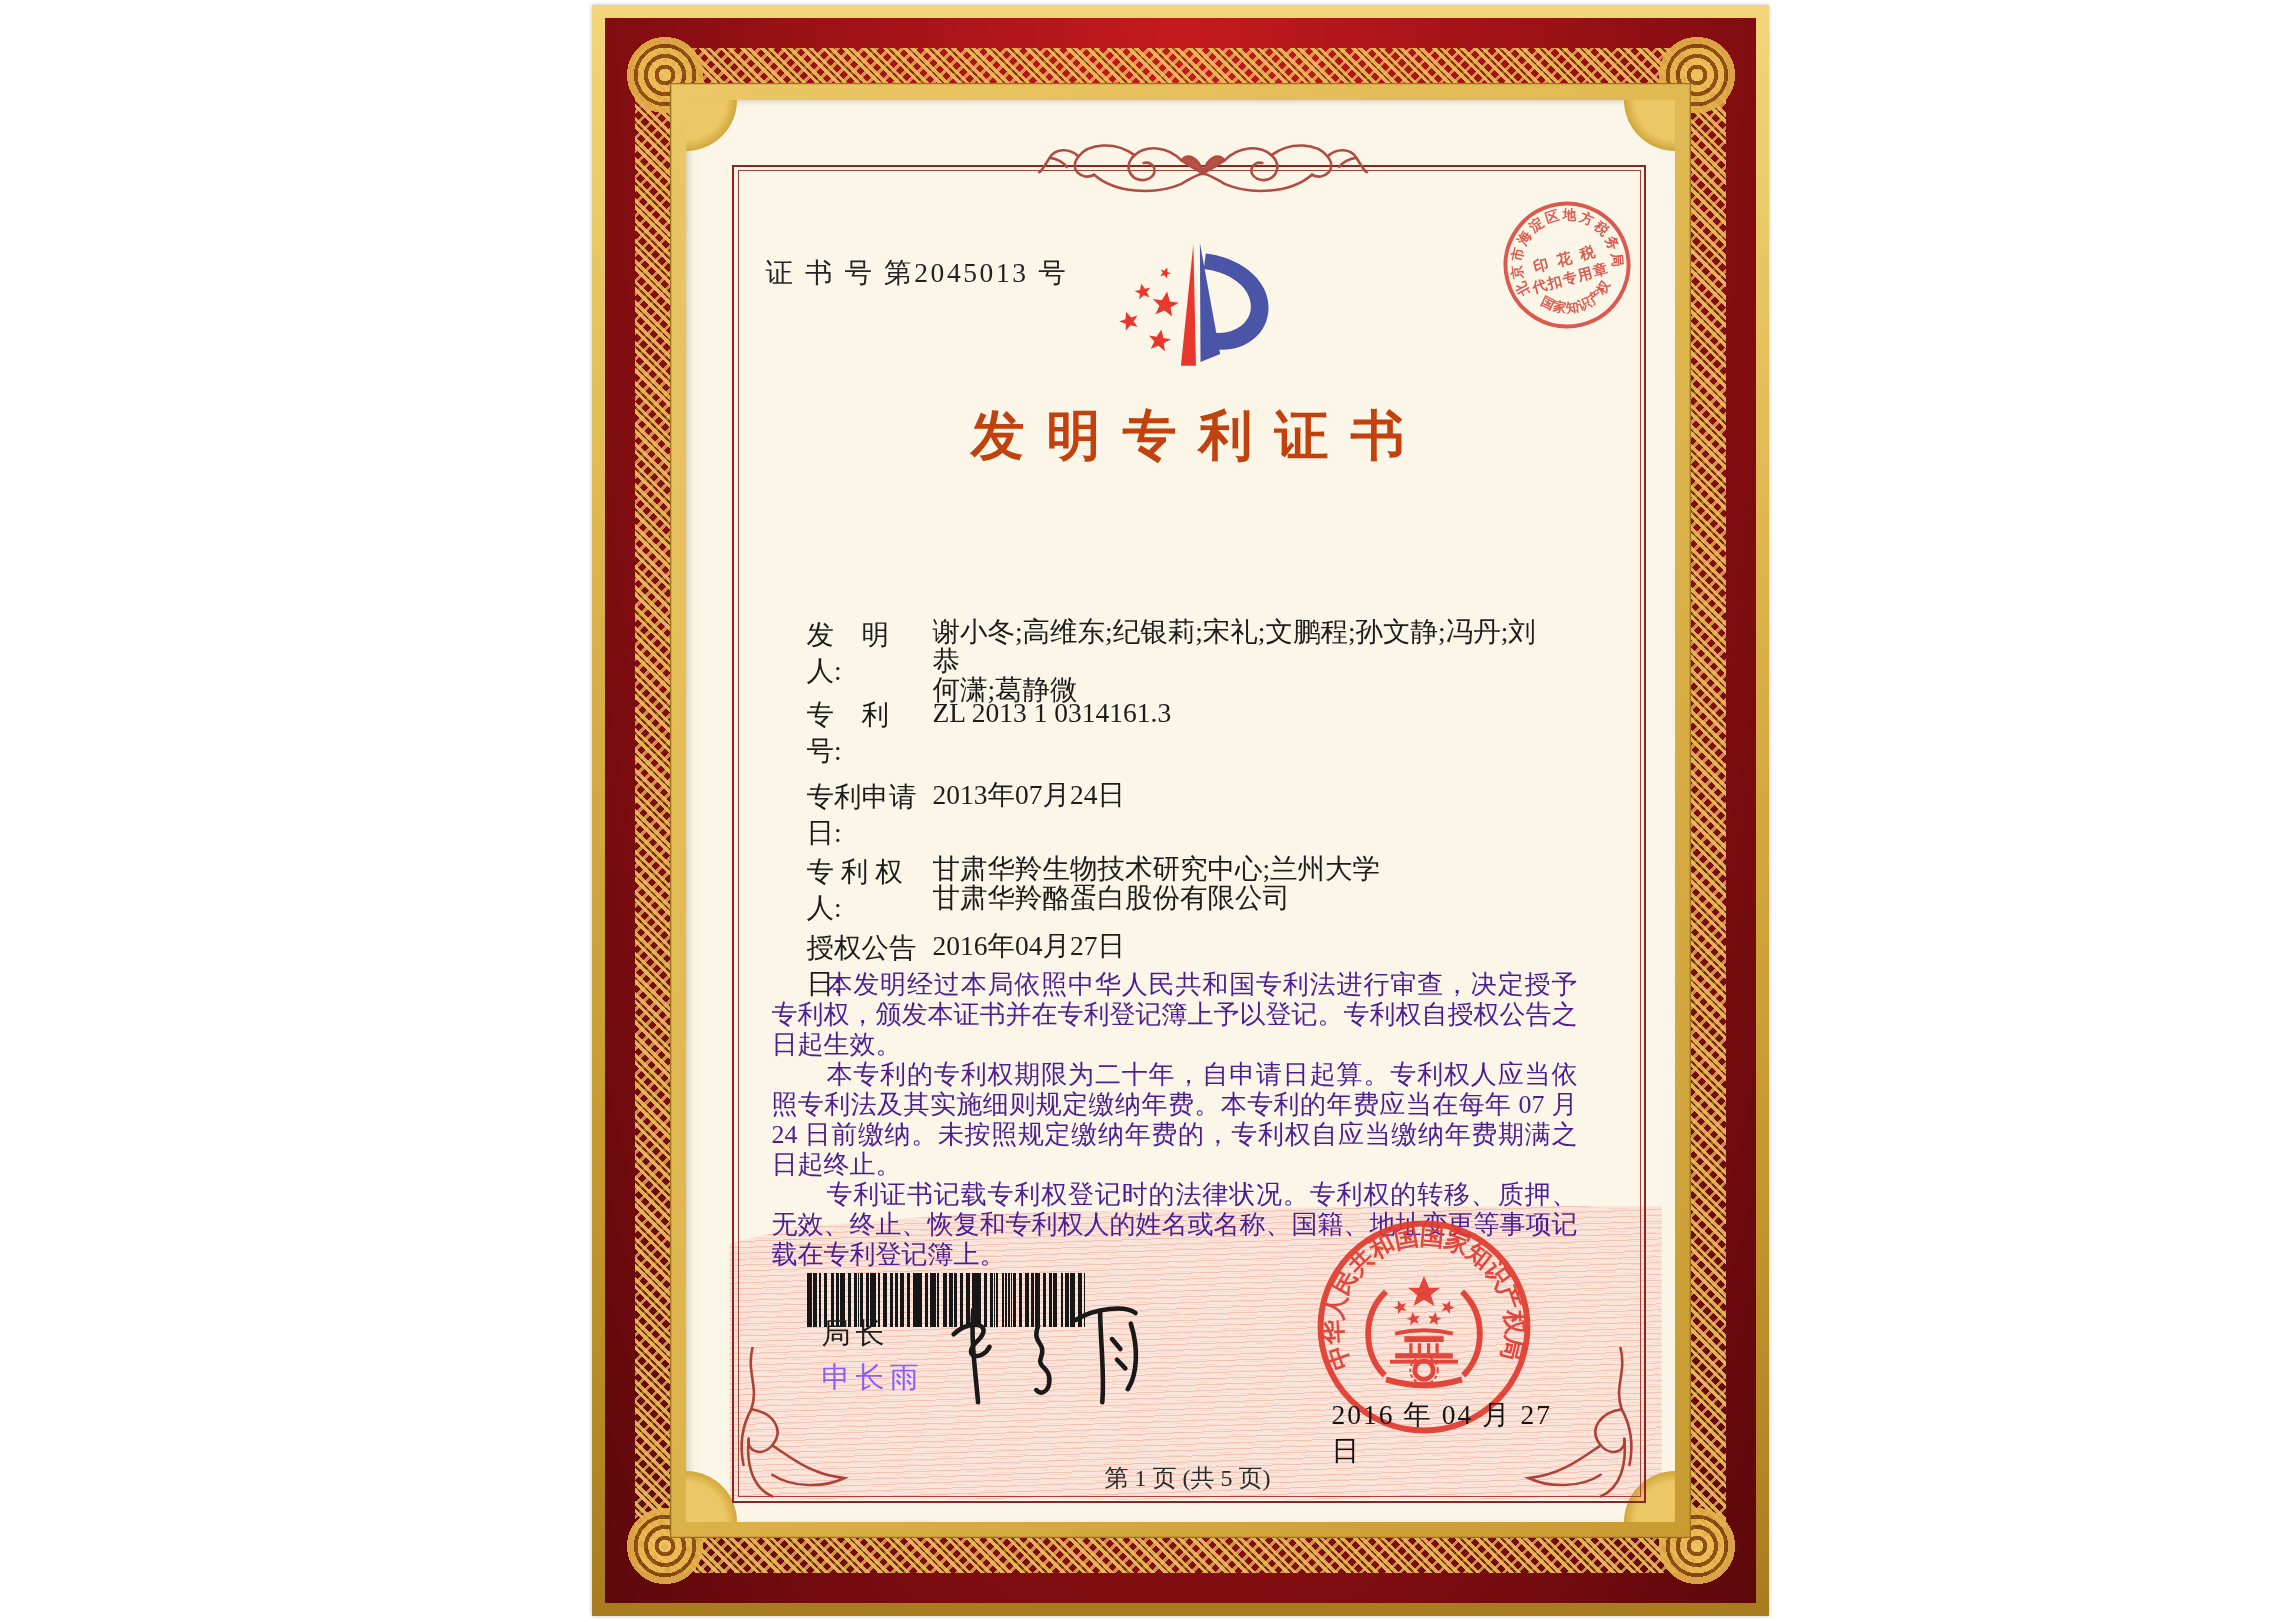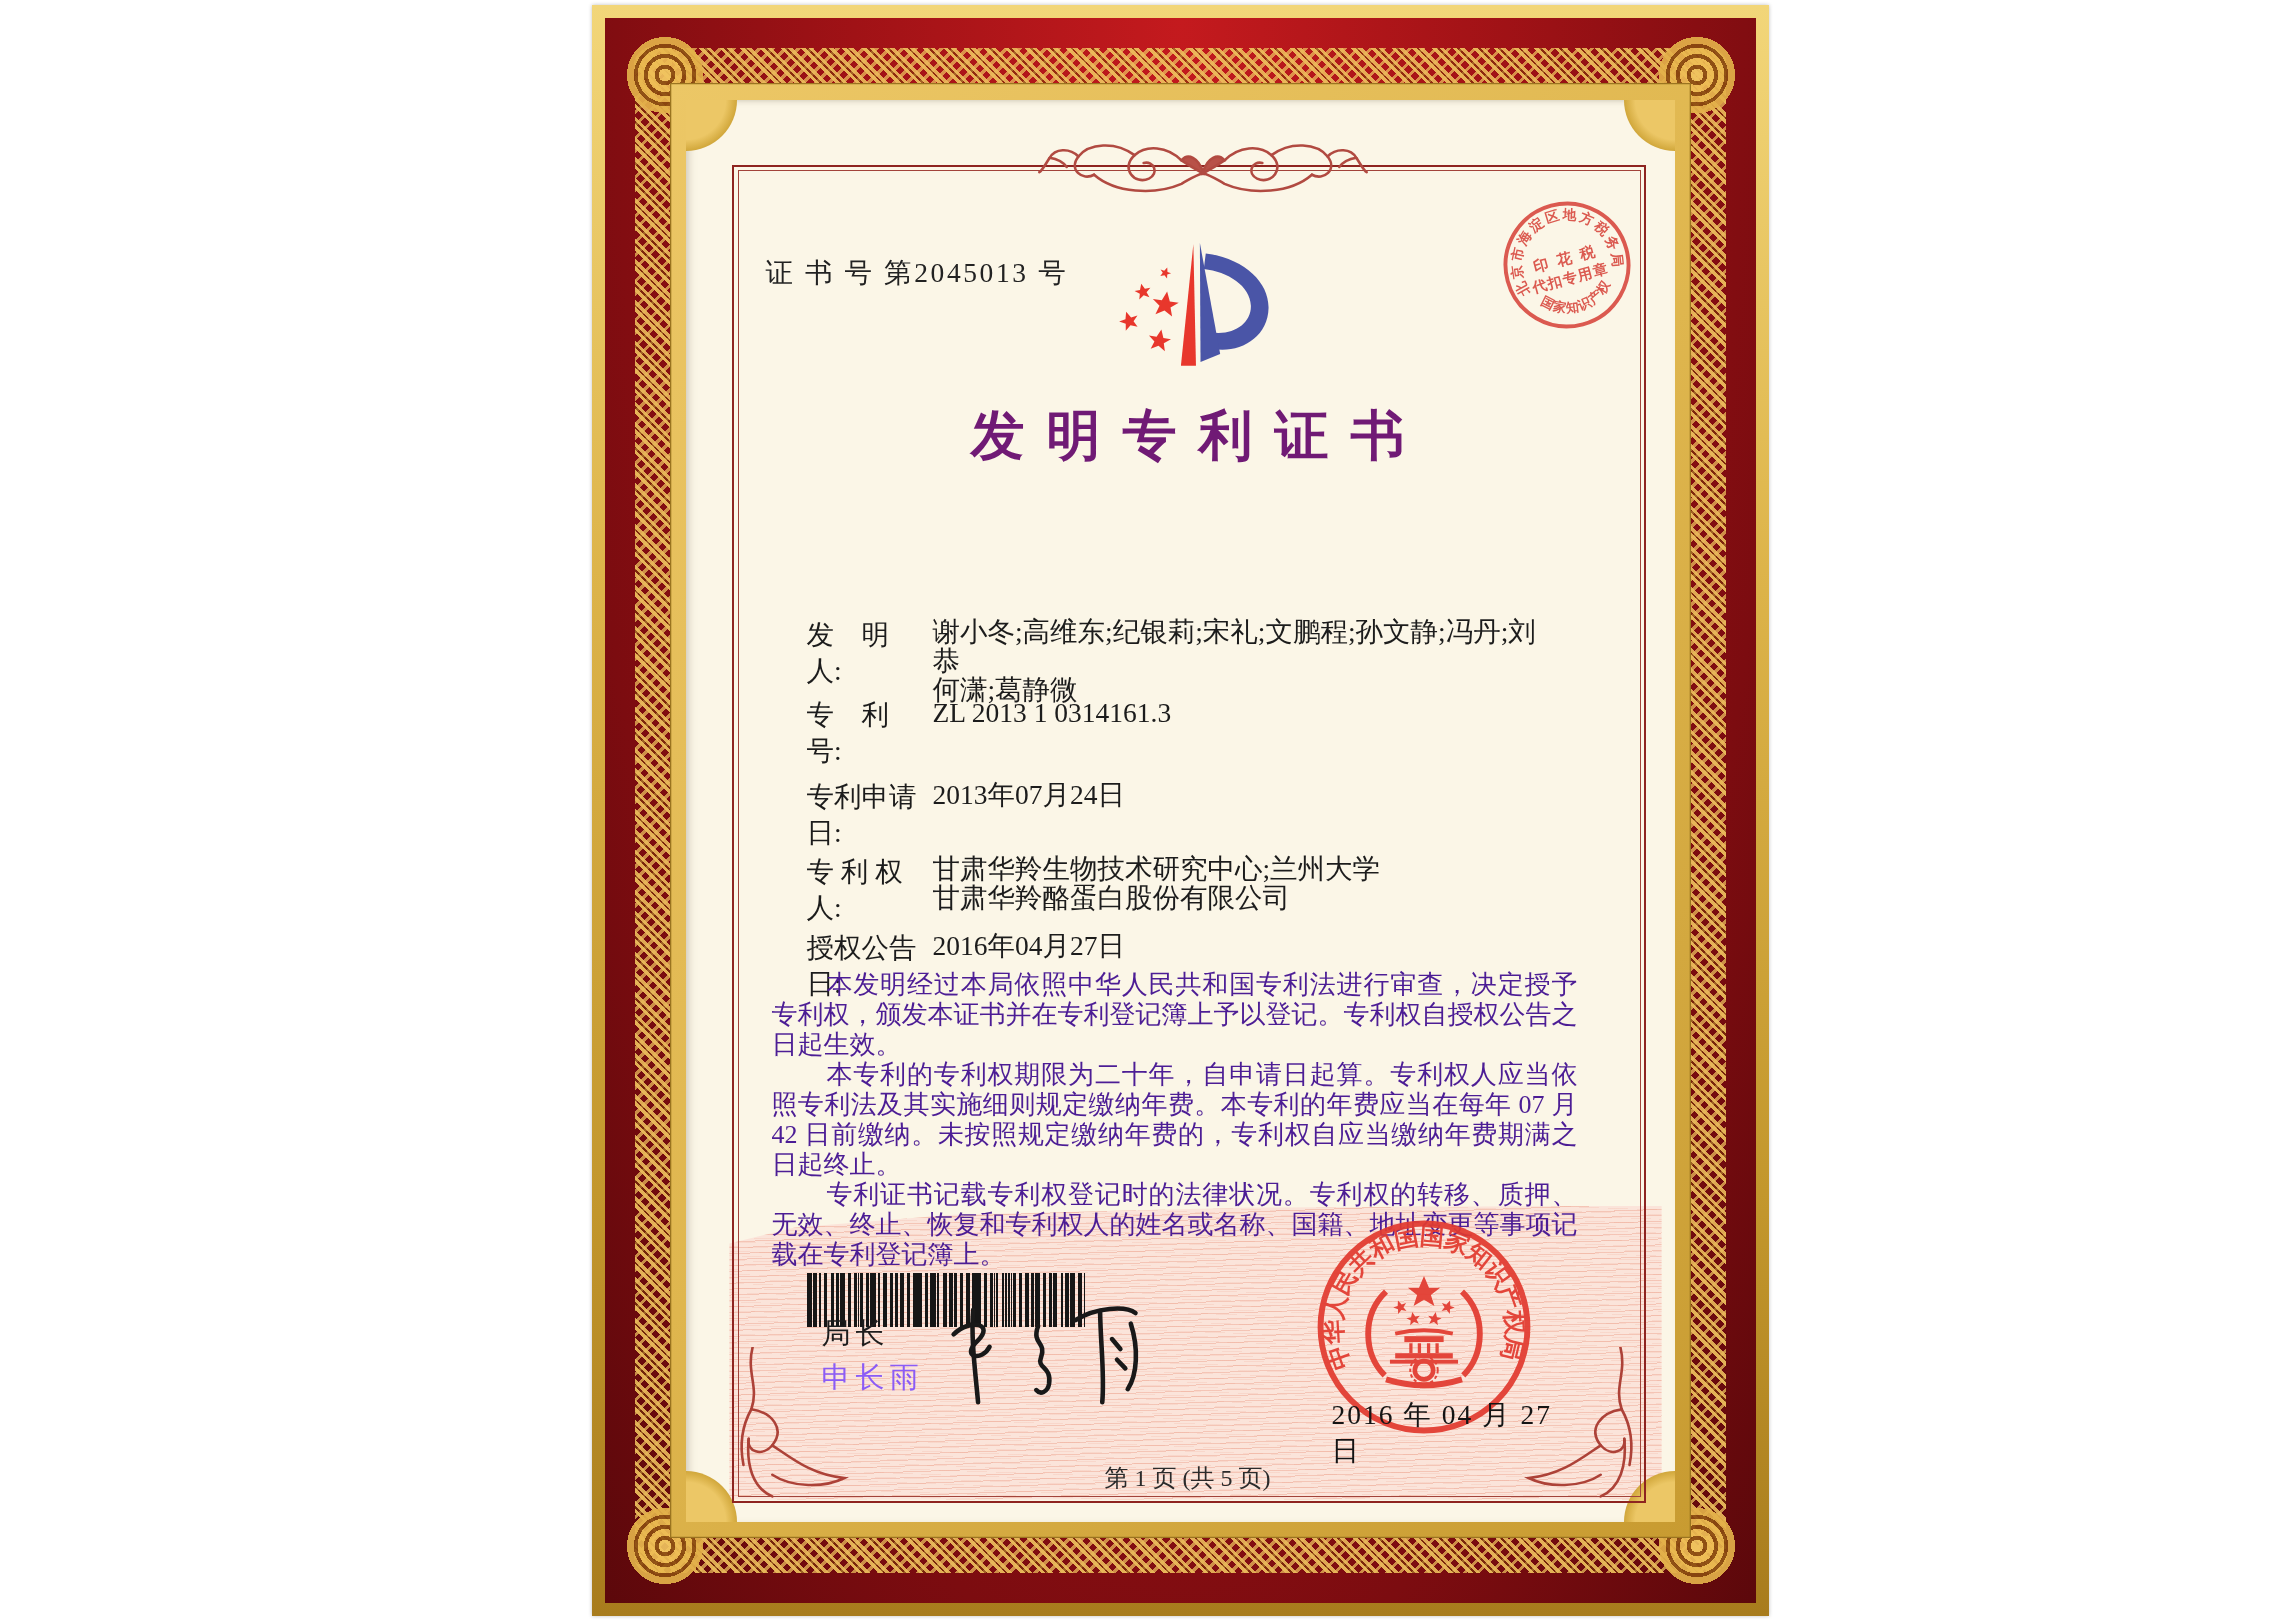--- a/index.html
+++ b/index.html
@@ -42,21 +42,21 @@
         clip-path:polygon(0 38px,7% 22px,24% 9.2px,56% 2px,100% 0,100% 100%,0 100%);}
 
   
   #red-frame{position:absolute;left:46px;top:65px;width:910px;height:1334px;z-index:4;
         border:2.6px solid #8e2420;pointer-events:none;}
   #red-frame:after{content:"";position:absolute;left:3.3px;top:3.3px;right:3.3px;bottom:3.3px;border:1.3px solid #a2433a;}
 
   
   #cert-no{position:absolute;left:79px;top:155px;font-size:27.5px;letter-spacing:2.6px;color:#222;z-index:5;}
   #title{position:absolute;left:46px;width:910px;top:300px;text-align:center;font-size:54px;font-weight:600;
-        color:#701a75;letter-spacing:22px;text-indent:22px;z-index:5;}
+        color:#c2410c;letter-spacing:22px;text-indent:22px;z-index:5;}
   .row{position:absolute;left:120px;width:759px;font-size:27.5px;color:#1c1c1c;z-index:5;}
   .lbl{display:inline-block;width:126px;vertical-align:top;}
   .vals{display:inline-block;vertical-align:top;max-width:628px;}
   .vline{line-height:29.4px;}
   .vline:empty{display:none;}
   #paras{position:absolute;left:85px;top:870px;width:806px;z-index:5;font-size:26px;line-height:30px;
         color:#4c1d95;text-align:justify;}
   #paras p{margin:0;text-indent:55px;}
 
   
@@ -189,21 +189,21 @@
           </div>
           <div class="row" style="top:754px">
             <span class="lbl">专 利 权 人:</span><span class="vals"><span class="vline" style="display:block">甘肃华羚生物技术研究中心;兰州大学</span><span class="vline" style="display:block">甘肃华羚酪蛋白股份有限公司</span></span>
           </div>
           <div class="row" style="top:830px">
             <span class="lbl">授权公告日:</span><span class="vals"><span class="vline">2016年04月27日</span></span>
           </div>
 
           <div id="paras">
             <p>本发明经过本局依照中华人民共和国专利法进行审查，决定授予专利权，颁发本证书并在专利登记簿上予以登记。专利权自授权公告之日起生效。</p>
-            <p>本专利的专利权期限为二十年，自申请日起算。专利权人应当依照专利法及其实施细则规定缴纳年费。本专利的年费应当在每年 07 月 42 日前缴纳。未按照规定缴纳年费的，专利权自应当缴纳年费期满之日起终止。</p>
+            <p>本专利的专利权期限为二十年，自申请日起算。专利权人应当依照专利法及其实施细则规定缴纳年费。本专利的年费应当在每年 07 月 24 日前缴纳。未按照规定缴纳年费的，专利权自应当缴纳年费期满之日起终止。</p>
             <p>专利证书记载专利权登记时的法律状况。专利权的转移、质押、无效、终止、恢复和专利权人的姓名或名称、国籍、地址变更等事项记载在专利登记簿上。</p>
           </div>
 
           <div id="barcode"></div>
 
           <div id="director-label">局长</div>
           <div id="director-name">申长雨</div>
 
           <svg id="signature" viewBox="0 0 420 190">
             <g stroke="#191919" stroke-width="7" fill="none" stroke-linecap="round">

